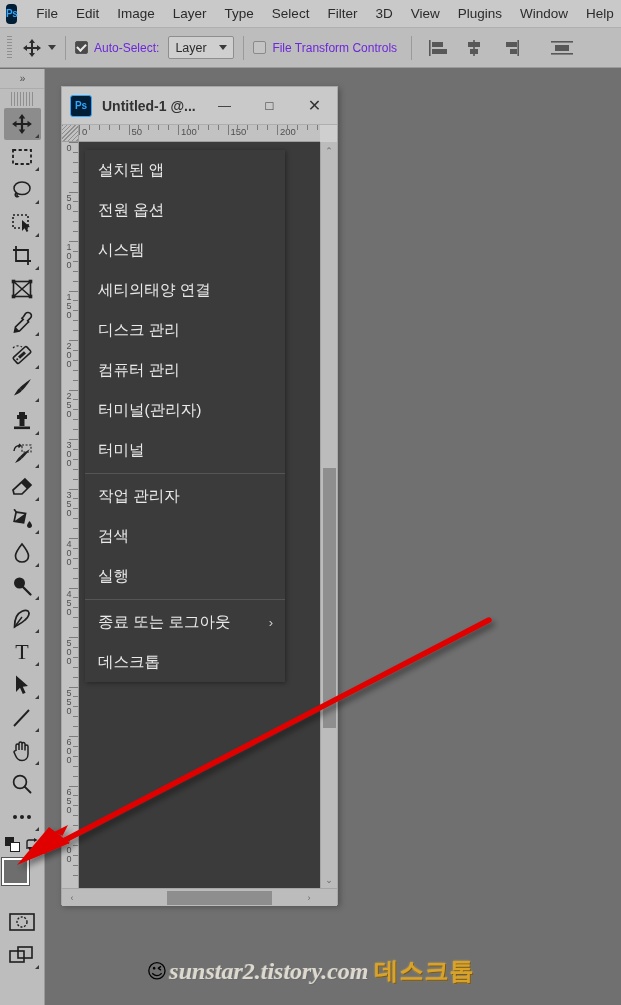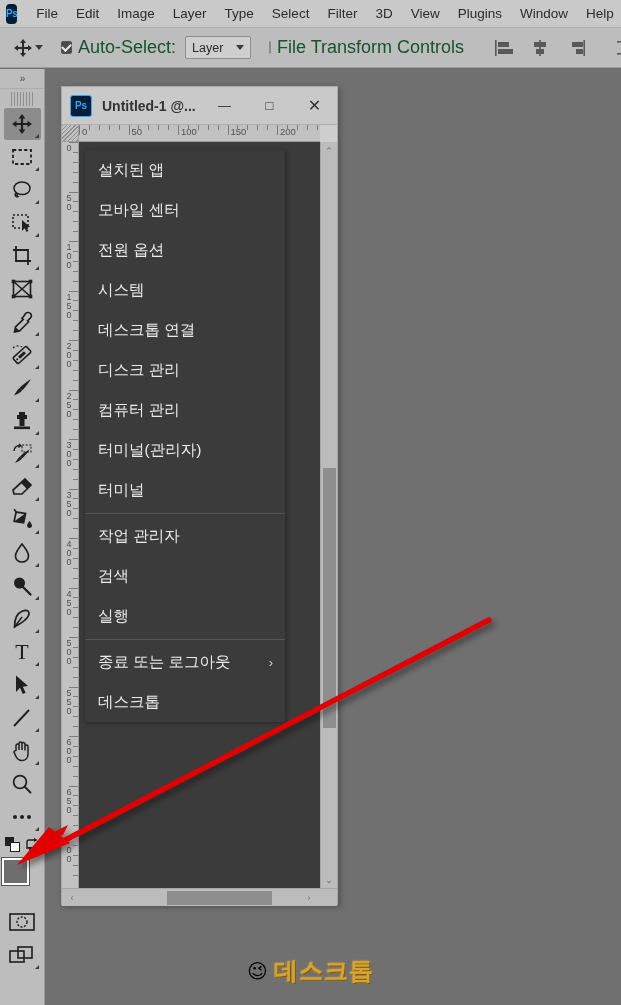--- a/index.html
+++ b/index.html
@@ -36,21 +36,21 @@
   }
   .grip { width:5px; height:24px; margin-left:7px; margin-right:6px;
     background-image: repeating-linear-gradient(to bottom,#8f8f8f 0 1px, transparent 1px 3px);
   }
   .opt-tool-icon { width:28px; height:28px; display:flex; align-items:center; justify-content:center; }
   .caret { width:0;height:0;border-left:4px solid transparent;border-right:4px solid transparent;border-top:5px solid #3a3a3a; }
   .vsep { width:1px; height:24px; background:#9a9a9a; margin:0 9px; }
   .chk { width:13px;height:13px;border:1px solid #555; background:#4a4a4a; display:flex;align-items:center;justify-content:center; border-radius:2px;}
   .chk.on::after { content:""; display:block; width:7px;height:4px;border-left:2px solid #e8e8e8;border-bottom:2px solid #e8e8e8;transform:rotate(-45deg) translate(1px,-1px); }
   .chk.off { background:#c4c4c4; border:1px solid #8a8a8a; }
-  .opt-label { font-size:18px; color:#14532d; margin-left:6px; white-space:nowrap; }
+  .opt-label { font-size:12px; color:#6d28d9; margin-left:6px; white-space:nowrap; }
   .combo {
     margin-left:9px; height:23px; min-width:66px; background:#cfcfcf;
     border:1px solid #8e8e8e; border-radius:2px;
     display:flex;align-items:center;justify-content:space-between;
     padding:0 6px; font-size:12.5px; color:#2b2b2b;
   }
   .align-icons { display:flex; align-items:center; gap:14px; margin-left:6px; }
 
   
   .toolbar {
@@ -635,30 +635,27 @@
         <div class="arrow" style="position:absolute;right:18px">›</div>
       </div>
     </div>
   </div>
 
   <div class="ctxmenu" id="ctxmenu">
       <div class="ctx-item">
         <span>설치된 앱</span>
       </div>
       <div class="ctx-item">
-        <span>모바일 센터</span>
-      </div>
-      <div class="ctx-item">
         <span>전원 옵션</span>
       </div>
       <div class="ctx-item">
         <span>시스템</span>
       </div>
       <div class="ctx-item">
-        <span>데스크톱 연결</span>
+        <span>세티의태양 연결</span>
       </div>
       <div class="ctx-item">
         <span>디스크 관리</span>
       </div>
       <div class="ctx-item">
         <span>컴퓨터 관리</span>
       </div>
       <div class="ctx-item">
         <span>터미널(관리자)</span>
       </div>
@@ -693,16 +690,17 @@
     </defs>
     <g filter="url(#sh)">
       <path d="M489 620 L44 851" stroke="#e00000" stroke-width="5.5" stroke-linecap="round"></path>
       <path d="M17 865 L63 836 L54 832 L68 825 L57 847 L52 839 Z" fill="#e00000"></path>
       <path d="M17 865 L70 843 L49 827 Z" fill="#e00000"></path>
     </g>
   </svg>
 
   <div class="watermark">
     <span class="wm-emoji">😉</span>
+    <span class="wm-url">sunstar2.tistory.com</span>
     <span class="wm-kr">데스크톱</span>
   </div>
 
 </div>
 
 </body></html>

